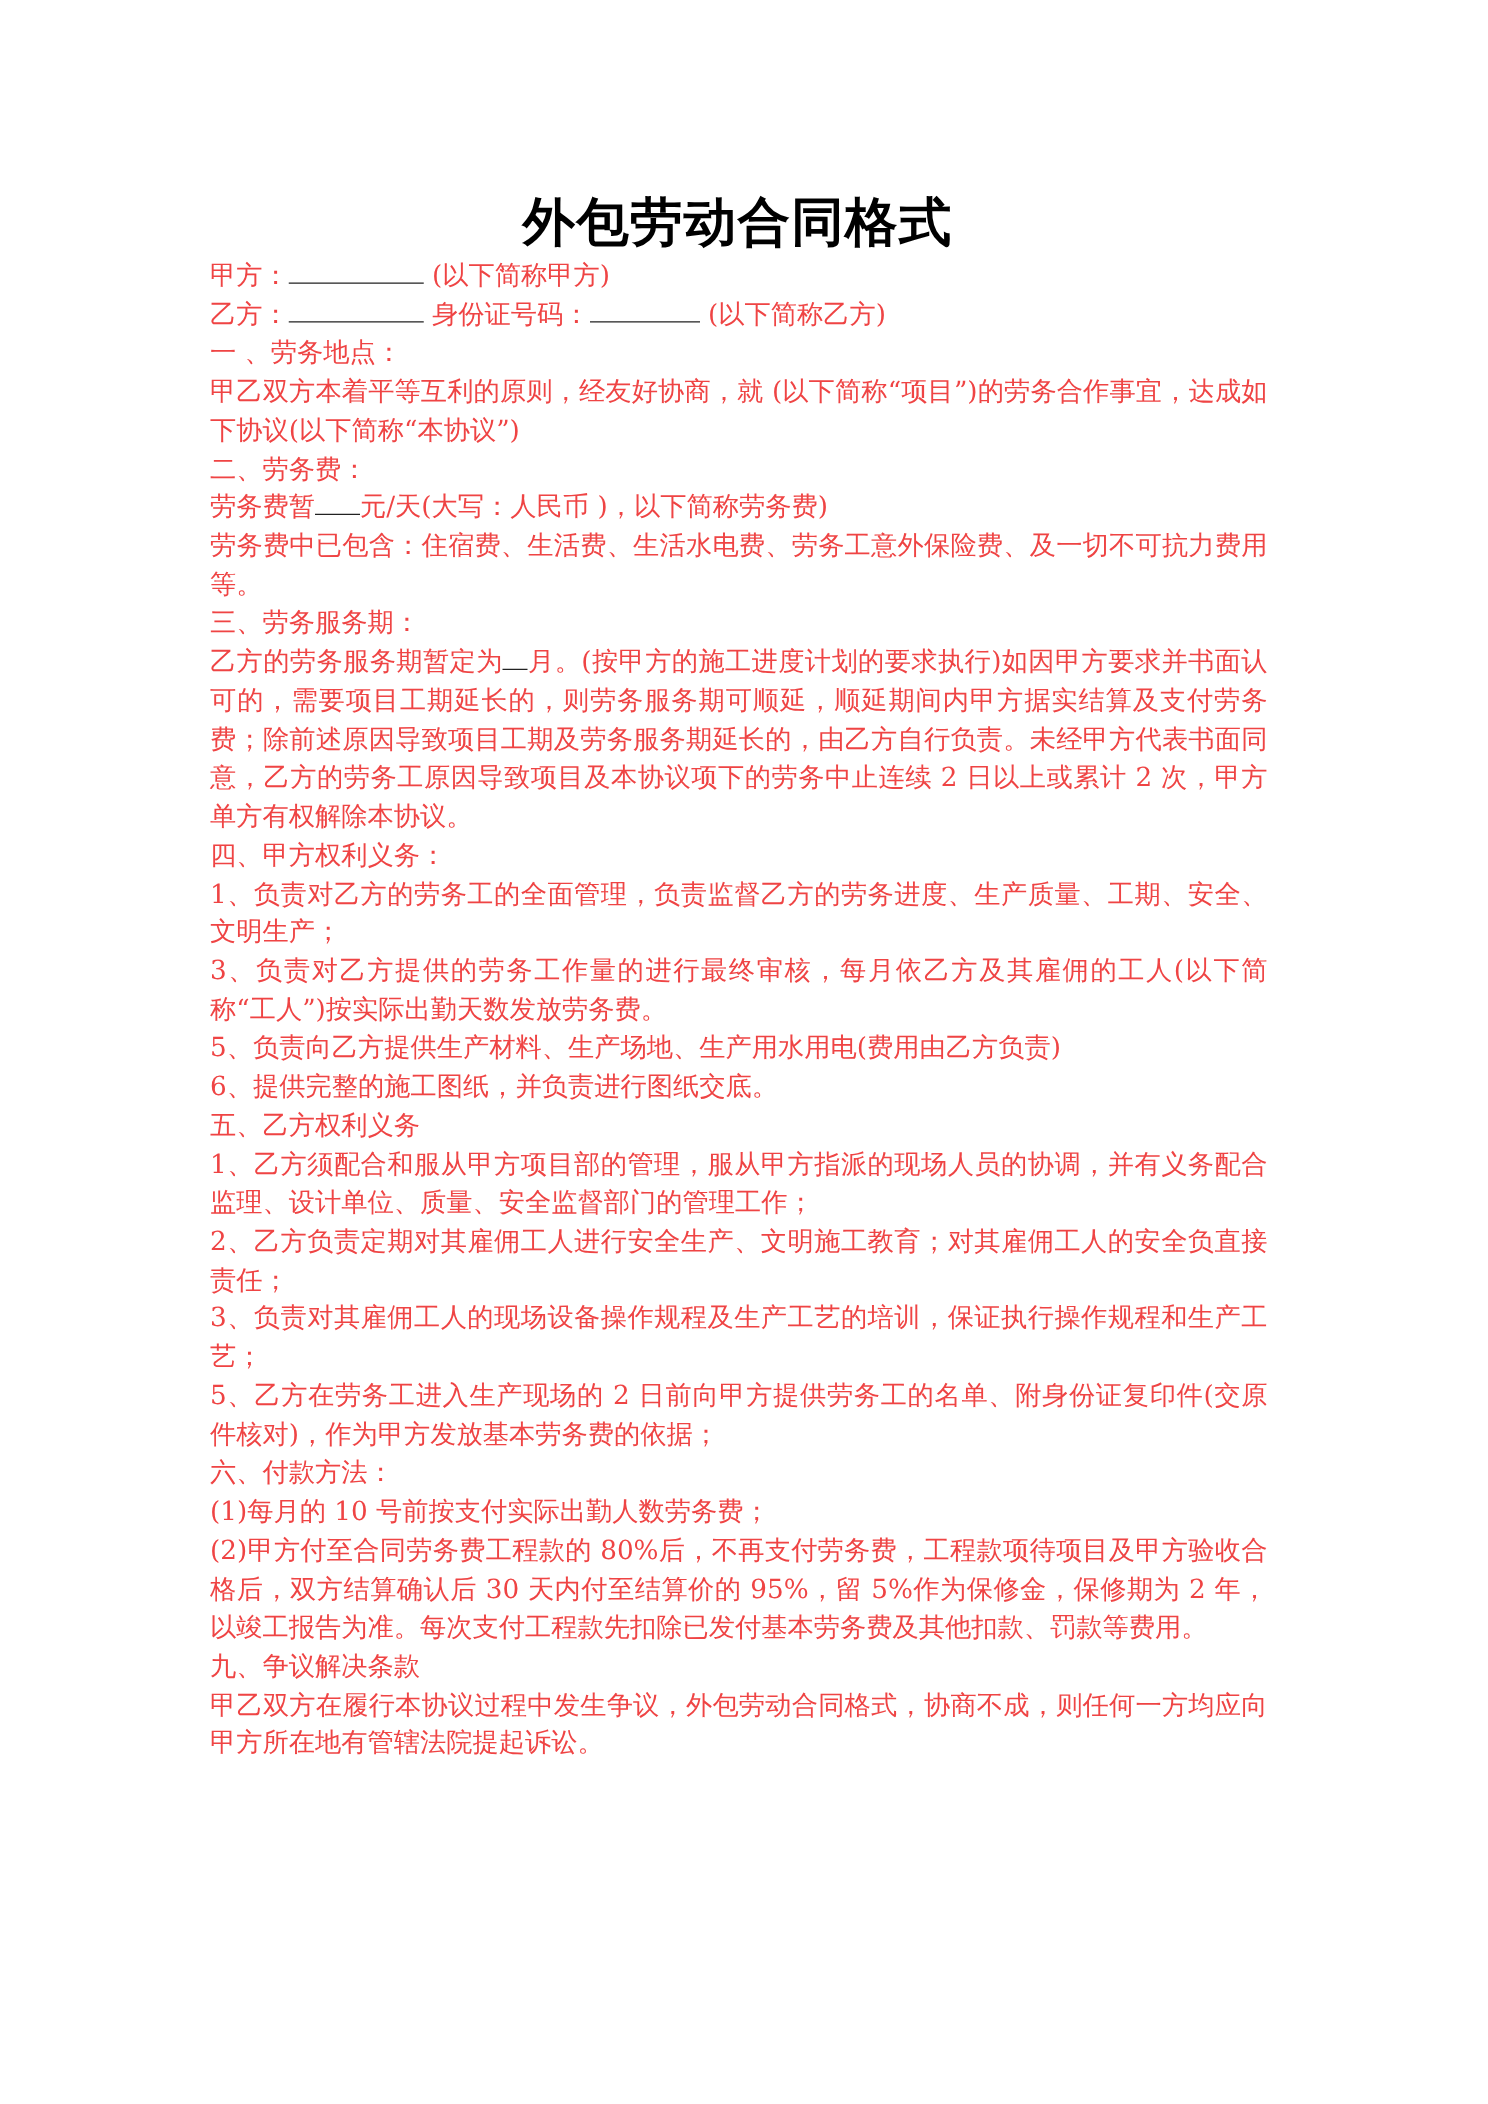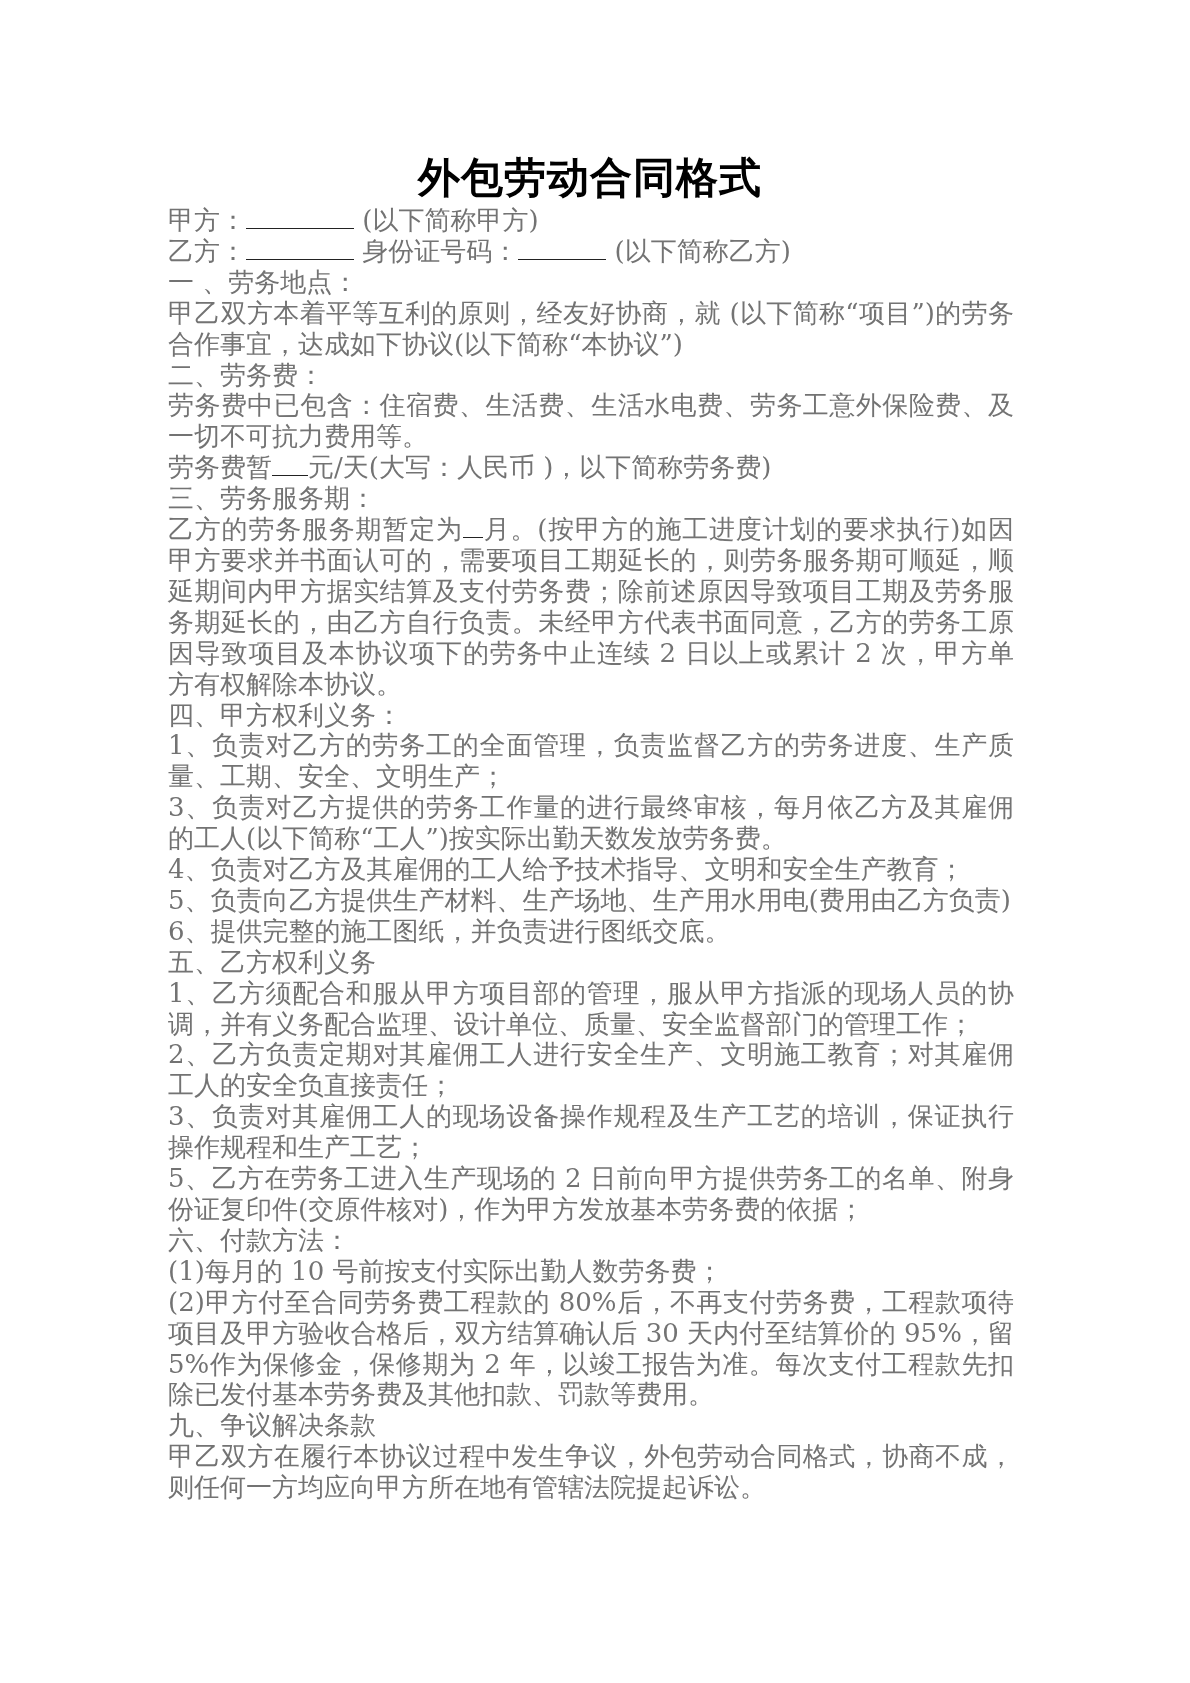--- a/index.html
+++ b/index.html
@@ -7,22 +7,22 @@
   .page {
     position: absolute; left: 0; top: 0; width: 1190px; height: 1683px; background: #ffffff;
   }
   .title {
     position: absolute; left: 0; top: 152px; width: 1180px; text-align: center;
     font-family: "DejaVu Sans", sans-serif; font-weight: bold; font-size: 42px;
     line-height: 52px; color: #000; letter-spacing: 1px;
   }
   .body {
     position: absolute; left: 168px; top: 205px; width: 846px;
-    font-family: "DejaVu Serif", serif; font-size: 26px; line-height: 30.9px;
-    color: #737373; text-align: justify;
+    font-family: "DejaVu Serif", serif; font-size: 21px; line-height: 30.9px;
+    color: #ef4444; text-align: justify;
   }
   .body p { margin: 0; padding: 0; }
   .blank { display: inline-block; border-bottom: 1px solid #222; height: 20px; vertical-align: baseline; }
   .b-lg { width: 108px; }
   .b-md { width: 88px; }
   .b-sm { width: 36px; }
   .b-xs { width: 20px; }
 </style>
 </head>
 <body>
@@ -38,34 +38,33 @@
     <p>
       <span>乙方：</span><span class="blank b-lg"></span>
       <span>身份证号码：</span><span class="blank b-md"></span>
       <span>(以下简称乙方)</span>
     </p>
     <p>一 、劳务地点：</p>
 
     <p>甲乙双方本着平等互利的原则，经友好协商，就 (以下简称“项目”)的劳务合作事宜，达成如下协议(以下简称“本协议”)</p>
 
     <p>二、劳务费：</p>
-    <p>劳务费中已包含：住宿费、生活费、生活水电费、劳务工意外保险费、及一切不可抗力费用等。</p>
     <p>
       <span>劳务费暂</span><span class="blank b-sm"></span><span>元/天(大写：人民币 )，以下简称劳务费)</span>
     </p>
+    <p>劳务费中已包含：住宿费、生活费、生活水电费、劳务工意外保险费、及一切不可抗力费用等。</p>
 
     <p>三、劳务服务期：</p>
     <p>
       <span>乙方的劳务服务期暂定为</span><span class="blank b-xs"></span><span>月。(按甲方的施工进度计划的要求执行)如因甲方要求并书面认可的，需要项目工期延长的，则劳务服务期可顺延，顺延期间内甲方据实结算及支付劳务费；除前述原因导致项目工期及劳务服务期延长的，由乙方自行负责。未经甲方代表书面同意，乙方的劳务工原因导致项目及本协议项下的劳务中止连续 2 日以上或累计 2 次，甲方单方有权解除本协议。</span>
     </p>
 
     <p>四、甲方权利义务：</p>
     <p>1、负责对乙方的劳务工的全面管理，负责监督乙方的劳务进度、生产质量、工期、安全、文明生产；</p>
     <p>3、负责对乙方提供的劳务工作量的进行最终审核，每月依乙方及其雇佣的工人(以下简称“工人”)按实际出勤天数发放劳务费。</p>
-    <p>4、负责对乙方及其雇佣的工人给予技术指导、文明和安全生产教育；</p>
     <p>5、负责向乙方提供生产材料、生产场地、生产用水用电(费用由乙方负责)</p>
     <p>6、提供完整的施工图纸，并负责进行图纸交底。</p>
 
     <p>五、乙方权利义务</p>
     <p>1、乙方须配合和服从甲方项目部的管理，服从甲方指派的现场人员的协调，并有义务配合监理、设计单位、质量、安全监督部门的管理工作；</p>
     <p>2、乙方负责定期对其雇佣工人进行安全生产、文明施工教育；对其雇佣工人的安全负直接责任；</p>
     <p>3、负责对其雇佣工人的现场设备操作规程及生产工艺的培训，保证执行操作规程和生产工艺；</p>
     <p>5、乙方在劳务工进入生产现场的 2 日前向甲方提供劳务工的名单、附身份证复印件(交原件核对)，作为甲方发放基本劳务费的依据；</p>
 
     <p>六、付款方法：</p>

